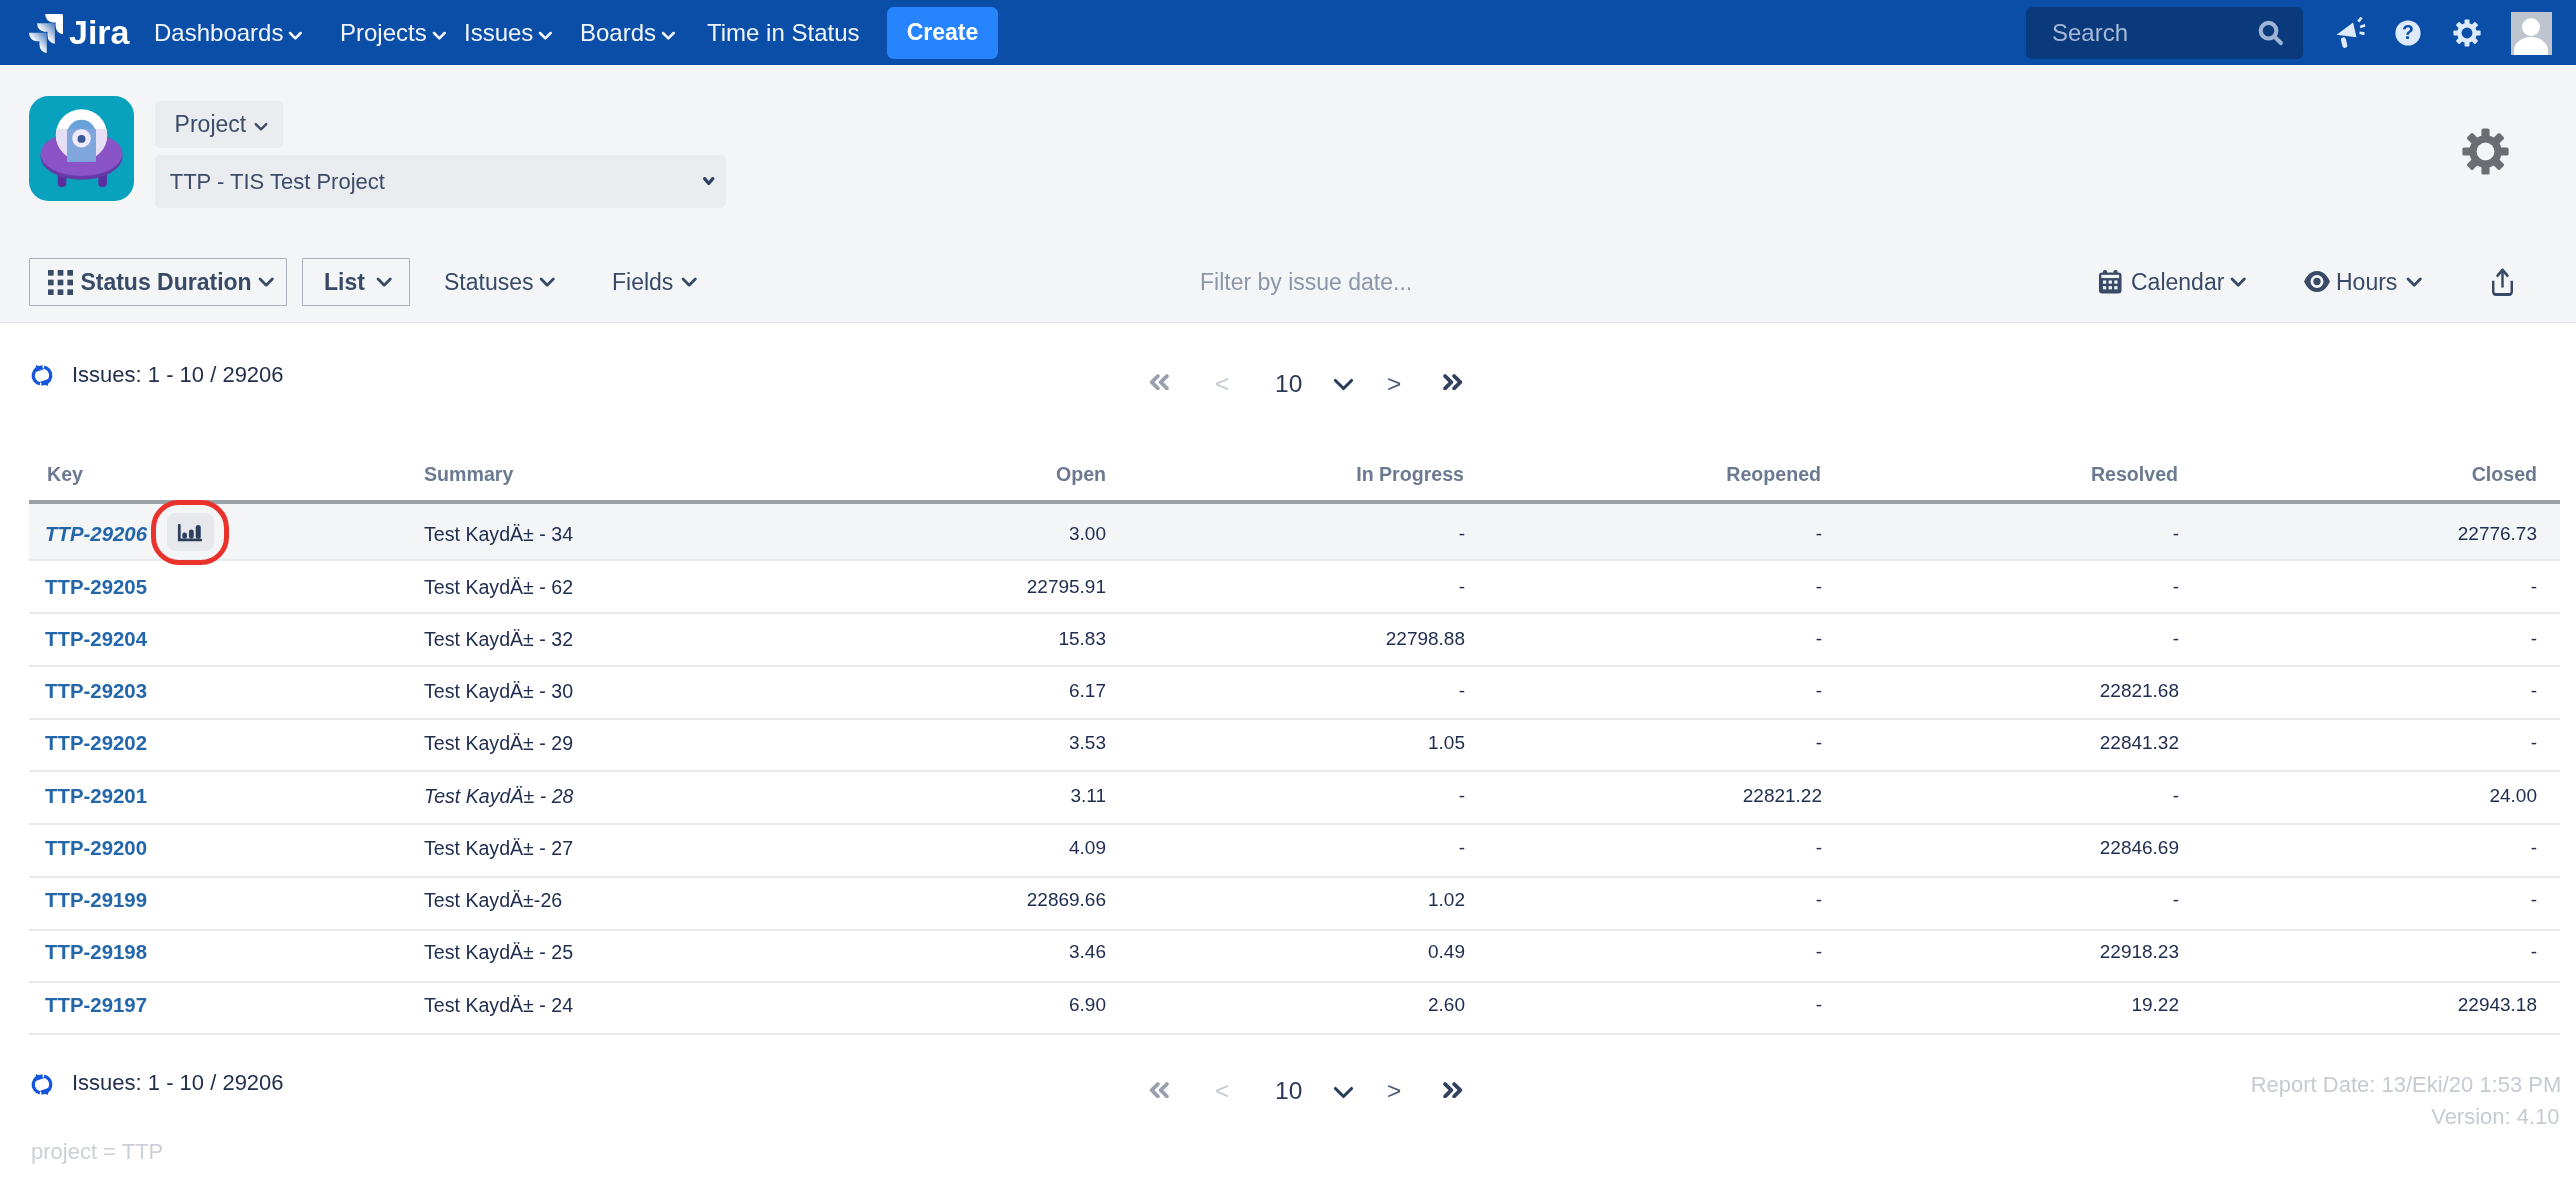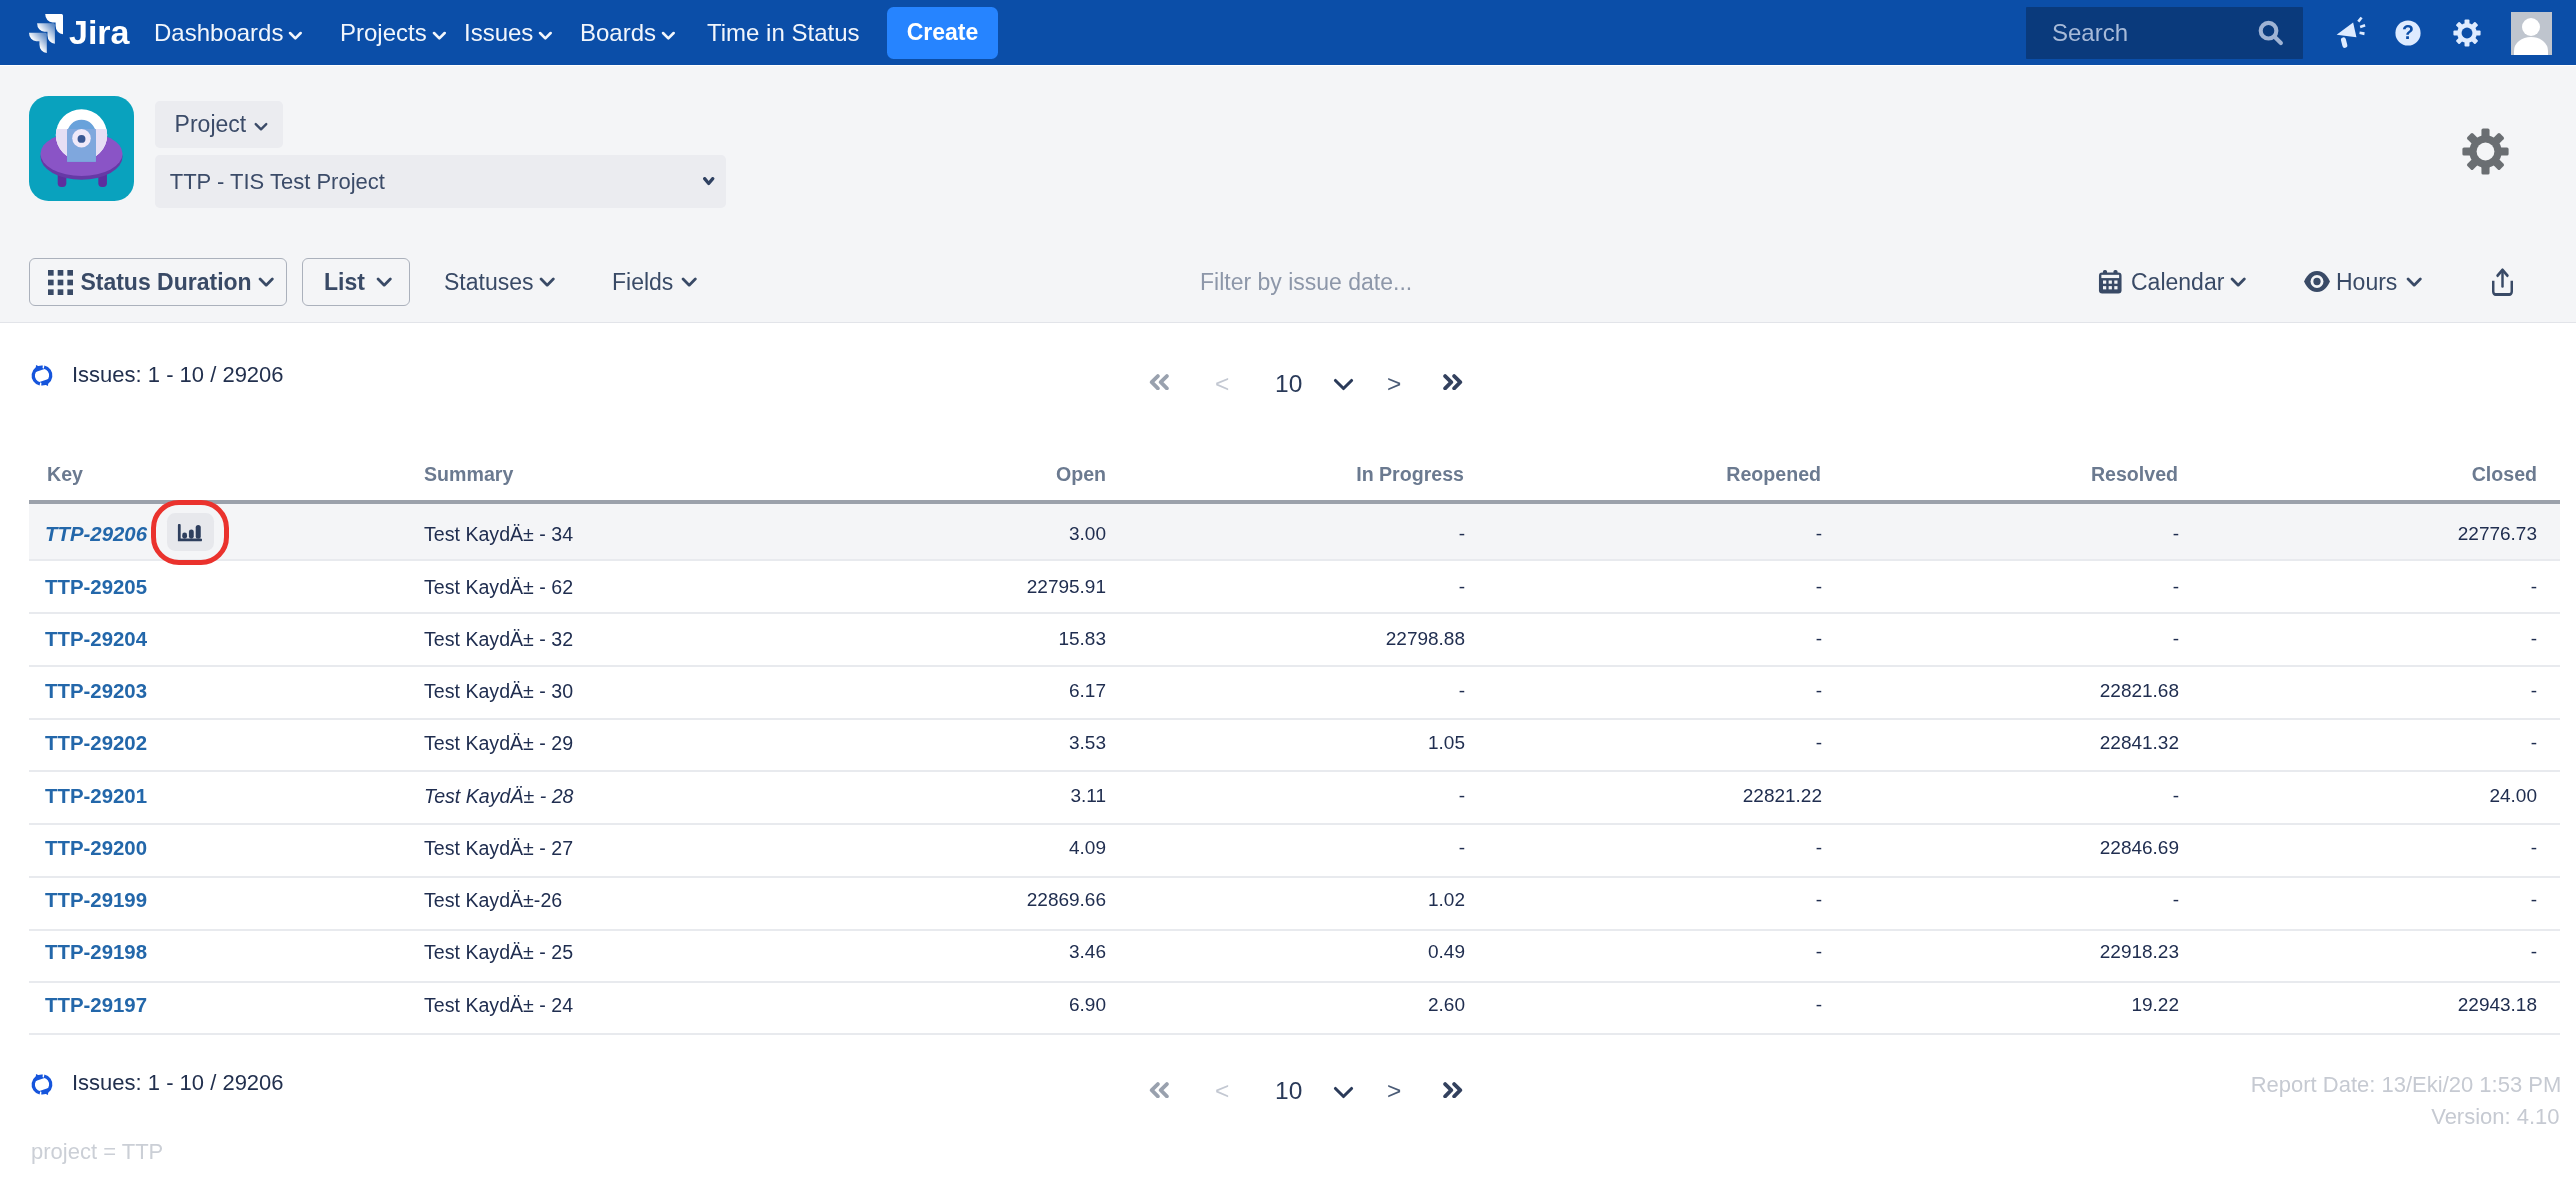--- a/index.html
+++ b/index.html
@@ -2,28 +2,28 @@
 <html style="font-size:13px"><head>
 <meta charset="utf-8">
 <style>
   * { margin:0; padding:0; box-sizing:border-box; }
   html,body { width:2576px; height:1203px; background:#fff; font-family:"Liberation Sans",sans-serif; overflow:hidden; }
   
   #nav { position:absolute; left:0; top:0; width:2576px; height:65px; background:#0B4EA8; }
   .navitem { position:absolute; top:0; height:65px; display:flex; align-items:center; color:#F2F6FC; font-size:24px; }
   .navchev { margin-left:4.9px; }
   #create { position:absolute; left:887px; top:6.5px; width:111px; height:52px; border-radius:6.5px; background:#2684FF; color:#fff; font-size:23px; font-weight:bold; display:flex; align-items:center; justify-content:center; }
-  #search { position:absolute; left:2026px; top:7.4px; width:277px; height:52px; border-radius:1px; background:#0A3A7C; }
+  #search { position:absolute; left:2026px; top:7.4px; width:277px; height:52px; border-radius:6px; background:#0A3A7C; }
   #search .ph { position:absolute; left:26px; top:0; height:52px; display:flex; align-items:center; color:#A7BAD8; font-size:24px; }
   
   #band { position:absolute; left:0; top:65px; width:2576px; height:258px; background:#F4F5F7; border-top:1.6px solid #fff; border-bottom:1.6px solid #E2E4E9; }
   #pavatar { position:absolute; left:29px; top:96px; width:105px; height:105px; border-radius:19.6px; overflow:hidden; }
   #projbtn { position:absolute; left:155px; top:101px; width:128px; height:47px; border-radius:4.9px; background:#EBECF0; color:#3B4B68; font-size:23px; display:flex; align-items:center; padding-left:19.6px; }
   #projsel { position:absolute; left:155px; top:155px; width:571px; height:53px; border-radius:4.9px; background:#EBECF0; color:#3B4B68; font-size:22px; display:flex; align-items:center; padding-left:14.7px; }
-  .btn { position:absolute; top:258px; height:48px; border:1.6px solid #ABB1BC; border-radius:6px; display:flex; align-items:center; color:#394A66; font-weight:bold; font-size:23px; background:#F4F5F7; }
+  .btn { position:absolute; top:258px; height:48px; border:1.6px solid #ABB1BC; border-radius:1px; display:flex; align-items:center; color:#394A66; font-weight:bold; font-size:23px; background:#F4F5F7; }
   .tlink { position:absolute; top:258px; height:48px; display:flex; align-items:center; color:#394A66; font-size:23px; }
   
   .iss { position:absolute; left:72px; color:#22304E; font-size:22px; height:24.5px; display:flex; align-items:center; }
   .pag { position:absolute; font-size:24.5px; color:#2A3A59; }
   .hdr { position:absolute; top:458px; height:33px; display:flex; align-items:center; font-weight:bold; font-size:19.6px; color:#6B7A90; }
   .hdr.r, .cell.r { justify-content:flex-end; }
   #thickb { position:absolute; left:29px; top:500px; width:2531px; height:4.1px; background:#9BA1AB; }
   #row1bg { position:absolute; left:29px; top:504px; width:2531px; height:55px; background:#F4F5F7; }
   .sep { position:absolute; left:29px; width:2531px; height:1.6px; background:#E8EAEE; }
   .cell { position:absolute; height:52px; display:flex; align-items:center; font-size:19px; color:#202E50; }

